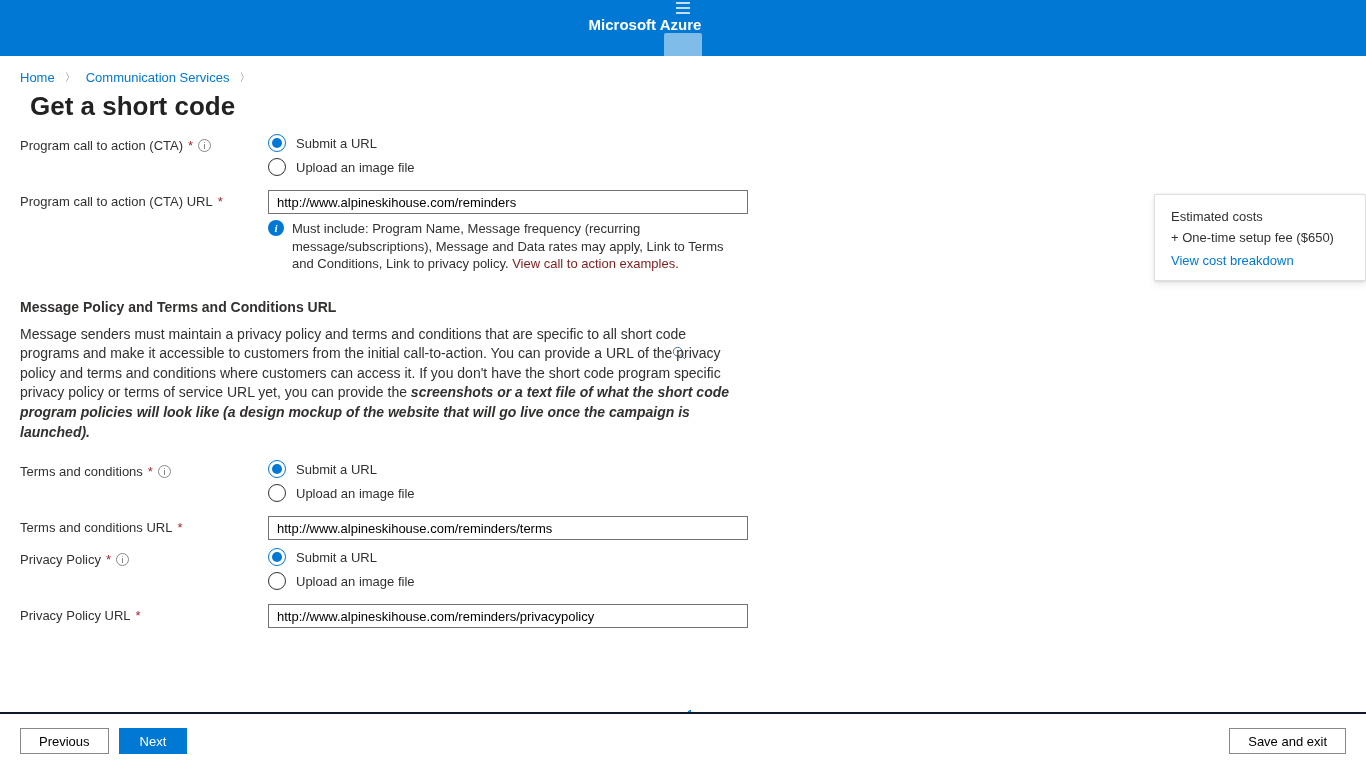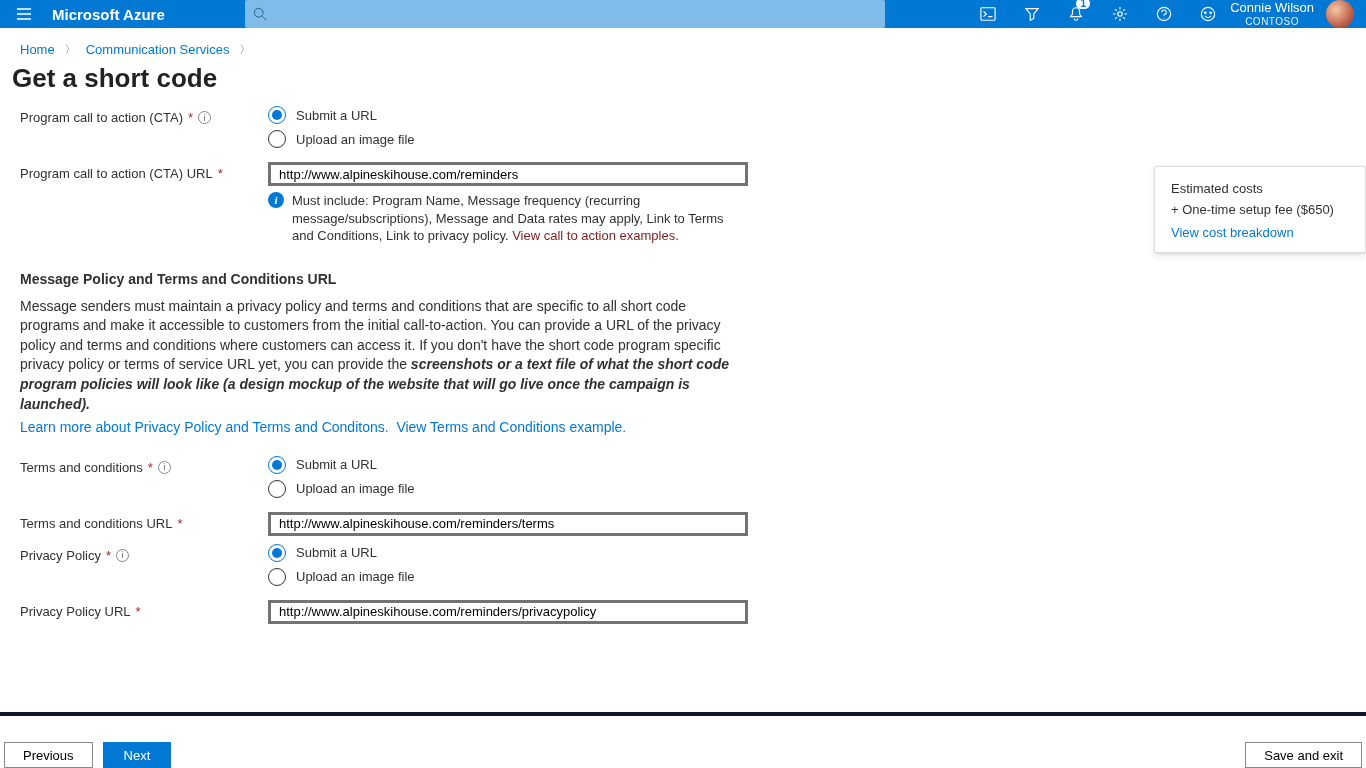--- a/index.html
+++ b/index.html
@@ -1,19 +1,19 @@
 <!DOCTYPE html>
 <html><head>
 <meta charset="utf-8">
 <style>
 * { margin:0; padding:0; box-sizing:border-box; font-family:"Segoe UI",Arial,sans-serif; }
 body { background:#fff; width:1366px; height:768px; overflow:hidden; position:relative; }
 
 
-.topbar { height:28px; background:#0078d4; display:flex; align-items:center; color:#fff; }
+.topbar { height:56px; background:#0078d4; display:flex; align-items:center; color:#fff;flex-direction:column; }
 .hamburger { width:48px; height:40px; display:flex; align-items:center; justify-content:center; }
 .hamburger svg { width:16px; height:16px; fill:#fff; }
 .brand { font-size:15px; font-weight:600; padding-left:4px; padding-right:80px; white-space:nowrap; }
 .searchwrap { flex:0 0 640px; background:rgba(255,255,255,0.5); height:28px; border-radius:2px; display:flex; align-items:center; padding:0 8px; }
 .searchwrap svg { width:14px; height:14px; fill:#003a6b; margin-right:8px; opacity:0.8; }
 .searchwrap input { background:transparent; border:none; outline:none; font-size:13px; color:#003a6b; width:100%; }
 .searchwrap input::placeholder { color:#003a6b; opacity:0.85; }
 .spacer { flex:1; }
 .iconbtn { width:44px; height:40px; display:flex; align-items:center; justify-content:center; position:relative; }
 .iconbtn svg { width:16px; height:16px; fill:none; stroke:#fff; stroke-width:1.3; }
@@ -22,53 +22,53 @@
 .userblock .uname { font-size:13px; }
 .userblock .utenant { font-size:10px; letter-spacing:0.5px; opacity:0.9; }
 .avatar { width:28px; height:28px; border-radius:50%; background:radial-gradient(circle at 35% 35%, #f7c8a8, #b5533c 70%); margin-right:12px; margin-left:4px; }
 
 
 .breadcrumb { display:flex; align-items:center; padding:14px 20px 6px 20px; font-size:13px; }
 .breadcrumb a { color:#0078d4; text-decoration:none; }
 .breadcrumb .chev { color:#666; margin:0 10px; font-size:11px; }
 
 
-.pagetitle { font-size:26px; font-weight:600; color:#222; padding:0 20px 12px 12px; }
+.pagetitle { font-size:26px; font-weight:600; color:#222; padding:0 20px 12px 30px; }
 
 
 .content { padding:0 20px; position:relative; font-size:13px; color:#323130; }
 .row { display:flex; align-items:flex-start; margin-bottom:8px; }
 .labelcol { width:248px; padding-top:4px; font-size:13px; display:flex; align-items:center; gap:5px; }
 .labelcol .req { color:#a4262c; }
 .infoicon { width:13px; height:13px; border:1px solid #888; border-radius:50%; display:inline-flex; align-items:center; justify-content:center; font-size:9px; color:#666; }
 .controlcol { width:480px; }
 .radio { display:flex; align-items:center; margin-bottom:6px; cursor:pointer; }
 .radio .rcircle { width:18px; height:18px; border:1.5px solid #323130; border-radius:50%; margin-right:10px; display:flex; align-items:center; justify-content:center; }
 .radio.selected .rcircle { border-color:#0078d4; }
 .radio.selected .rcircle::after { content:""; width:10px; height:10px; background:#0078d4; border-radius:50%; }
-.textinput { width:100%; height:24px; border:3px solid #737373; padding:0 8px; font-size:13px; font-family:inherit; }
+.textinput { width:100%; height:24px; border:1px solid #737373; padding:0 8px; font-size:13px; font-family:inherit; }
 .helptext { display:flex; align-items:flex-start; margin-top:6px; }
 .helpicon { width:16px; height:16px; border-radius:50%; background:#0078d4; color:#fff; font-size:11px; font-weight:bold; display:flex; align-items:center; justify-content:center; flex-shrink:0; margin-right:8px; font-style:italic; font-family:Georgia,serif; }
 .helptext .msg { font-size:13px; line-height:1.35; }
 .helptext a { color:#7f1d1d; text-decoration:none; }
 
 .sectiontitle { font-weight:600; font-size:14px; margin-top:26px; margin-bottom:10px; }
 .para { font-size:14px; line-height:1.4; max-width:720px; margin-bottom:4px; }
 .para a { color:#0078d4; text-decoration:none; }
 
 
 .costcard { position:absolute; right:0; top:60px; width:212px; border:1px solid #e1dfdd; border-radius:2px; padding:14px 16px 12px 16px; box-shadow:0 0.6px 1.8px rgba(0,0,0,0.1),0 3.2px 7.2px rgba(0,0,0,0.08); background:#fff; }
 .costcard .ectitle { font-size:13px; margin-bottom:6px; }
 .costcard .amount { font-size:22px; font-weight:600; }
 .costcard .permonth { font-size:14px; font-weight:400; }
 .costcard .setup { font-size:13px; margin-top:2px; }
 .costcard a { color:#0078d4; font-size:13px; text-decoration:none; display:inline-block; margin-top:8px; }
 
 
-.footer { position:absolute; bottom:0; left:0; right:0; border-top:4px solid #0f172a; height:56px; display:flex; align-items:flex-end; padding:0 4px; background:#fff; }
+.footer { position:absolute; bottom:0; left:0; right:0; border-top:2px solid #0f172a; height:56px; display:flex; align-items:center; padding:0 20px; background:#fff; }
 .btn { height:26px; padding:0 18px; font-size:13px; border:1px solid #8a8886; background:#fff; cursor:pointer; font-family:inherit; }
 .btn.primary { background:#0078d4; color:#fff; border-color:#0078d4; padding:0 20px; margin-left:10px; }
 .footer .spacer { flex:1; }
 </style>
 </head>
 <body>
 
 <div class="topbar">
   <div class="hamburger">
     <svg viewBox="0 0 16 16">
@@ -167,23 +167,20 @@
         <div class="helpicon">i</div>
         <div class="msg"><span>Must include: Program Name, Message frequency (recurring message/subscriptions), Message and Data rates may apply, Link to Terms and Conditions, Link to privacy policy. </span><a href="#">View call to action examples.</a></div>
       </div>
     </div>
   </div>
 
   <div class="sectiontitle">Message Policy and Terms and Conditions URL</div>
   <div class="para">
     <span>Message senders must maintain a privacy policy and terms and conditions that are specific to all short code programs and make it accessible to customers from the initial call-to-action. You can provide a URL of the privacy policy and terms and conditions where customers can access it. If you don't have the short code program specific privacy policy or terms of service URL yet, you can provide the </span><b><i>screenshots or a text file of what the short code program policies will look like (a design mockup of the website that will go live once the campaign is launched).</i></b>
   </div>
-  <div class="para">
-    <a href="#">Learn more about Privacy Policy and Terms and Conditons.</a>&nbsp;&nbsp;<a href="#">View Terms and Conditions example.</a>
-  </div>
 
   <div class="row" style="margin-top:18px;">
     <div class="labelcol">
       <span>Terms and conditions</span> 
         <span class="req">*</span>
       <span class="infoicon">i</span>
     </div>
     <div class="controlcol">
       <div class="radio selected">
           <span class="rcircle"></span>

